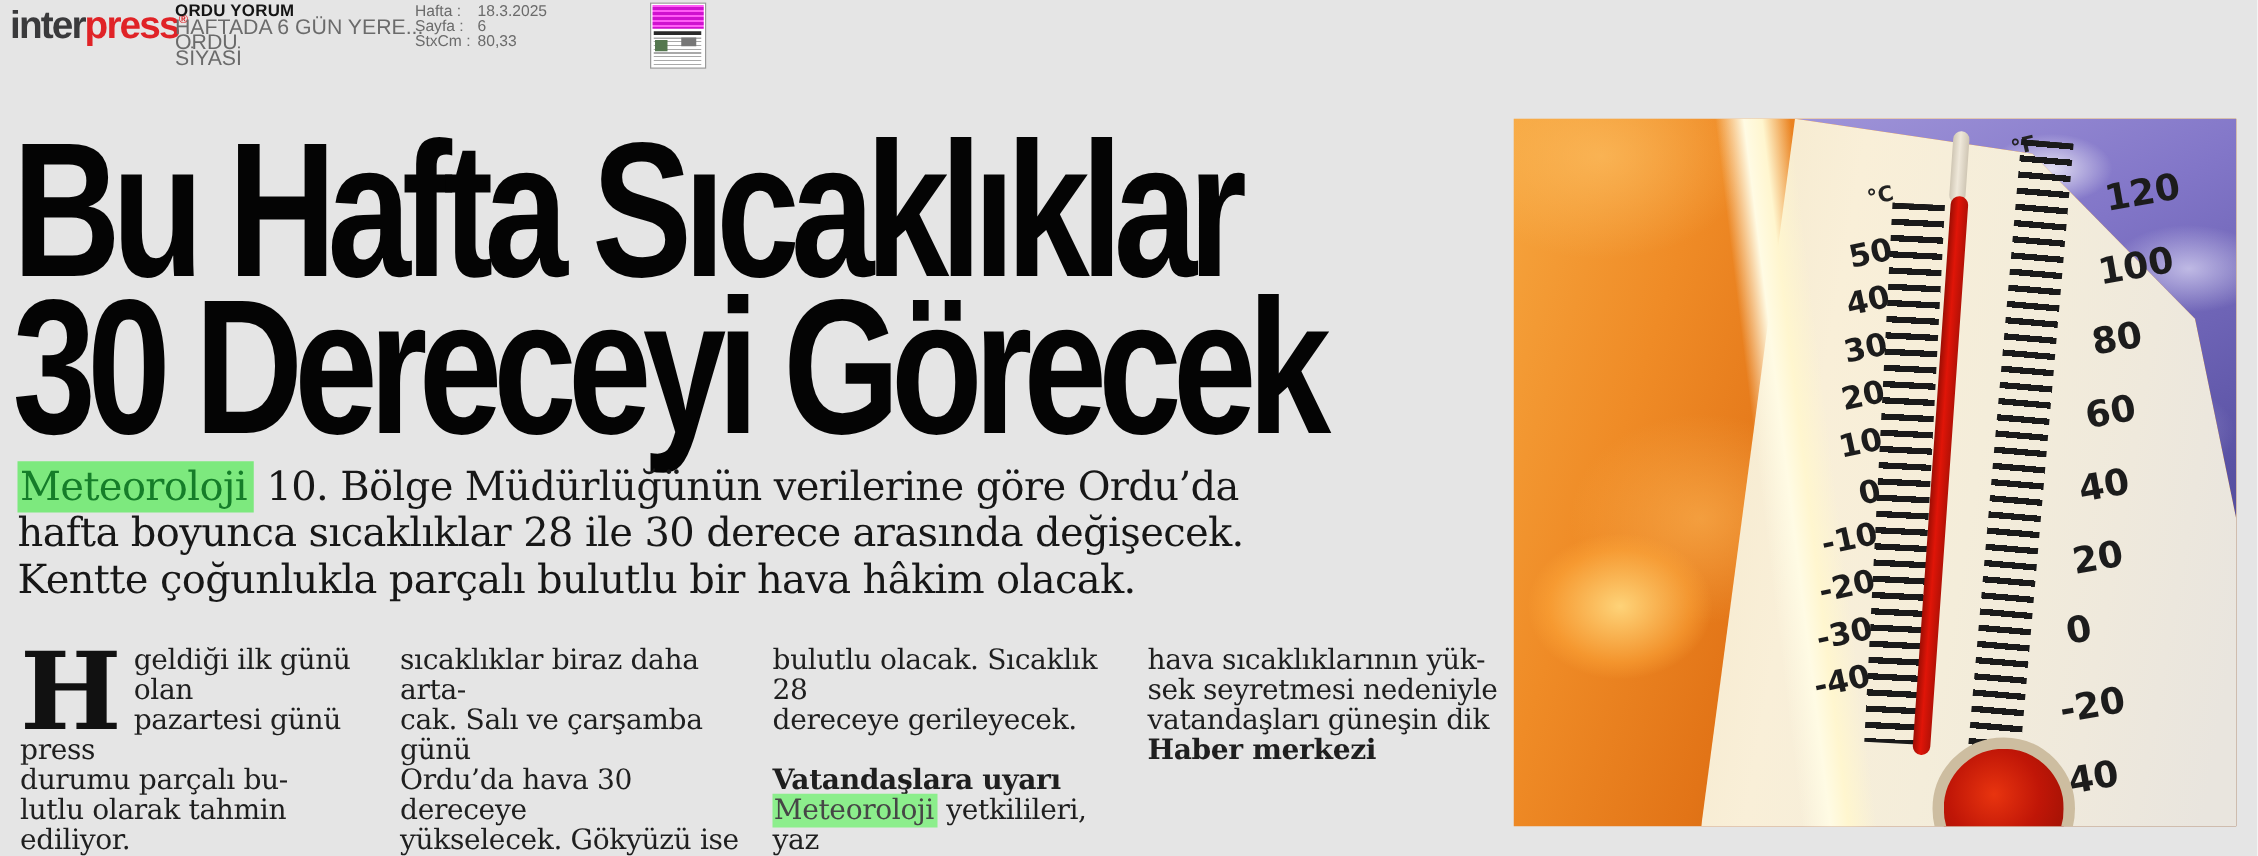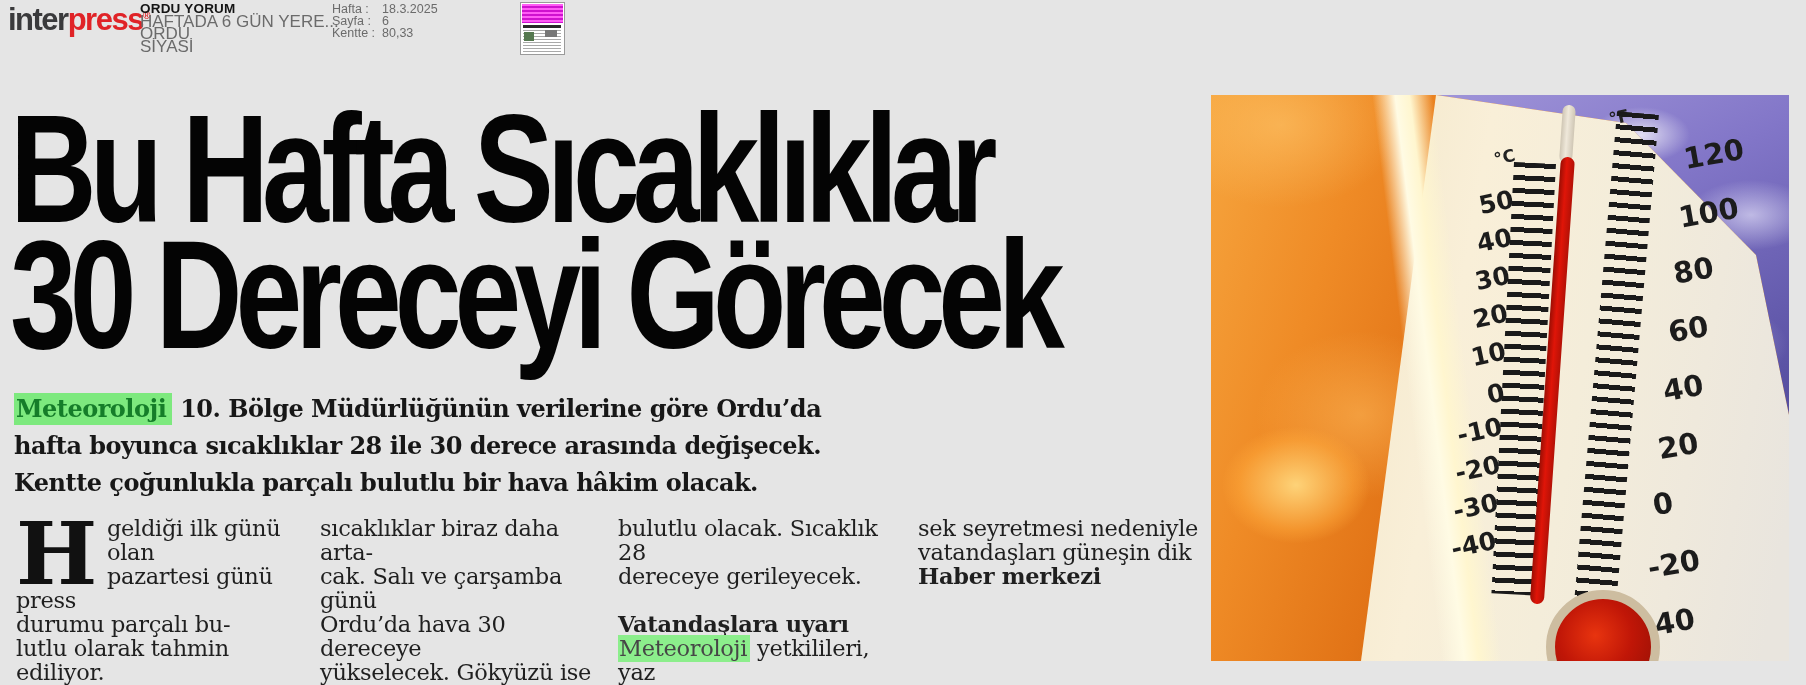--- a/index.html
+++ b/index.html
@@ -30,22 +30,22 @@
   .thumb .img2{position:absolute;left:24px;top:27px;width:12px;height:7px;background:#777;}
 
   
   .hline{left:10px;color:#040404;font-weight:bold;font-size:120px;letter-spacing:-7px;
          white-space:nowrap;transform:scaleY(1.28);transform-origin:0 0;
          font-family:"Liberation Sans",sans-serif;}
   .hl1{top:80px;}
   .hl2{top:206px;}
 
   
-  .subhead{left:14px;top:390px;width:1160px;font-family:"DejaVu Serif",serif;
-           font-weight:bold;font-size:24px;line-height:37px;color:#171717;letter-spacing:-.5px;}
+  .subhead{left:14px;top:371px;width:1160px;font-family:"DejaVu Serif",serif;
+           font-weight:normal;font-size:32px;line-height:37px;color:#171717;letter-spacing:-.5px;}
   .hl-green{background:#7de97e;color:#157d29;padding:1px 6px 2px 2px;}
 
   
   .col{top:516px;width:292px;font-family:"DejaVu Serif",serif;font-size:22.5px;
        line-height:24px;color:#1f1f1f;letter-spacing:-.3px;}
   .c1{left:16px;}.c2{left:320px;}.c3{left:618px;}.c4{left:918px;}
   .dropcap{float:left;font-weight:bold;font-size:86px;line-height:68px;margin:4px 10px 0 0;color:#111;}
   .bodyhead{font-weight:bold;margin-top:24px;}
   .hl-green2{background:#8cee8c;color:#464646;padding:0 3px 1px 1px;}
   .byline{font-weight:bold;}
@@ -102,21 +102,21 @@
   <div class="abs pub">
     <div class="name">ORDU YORUM</div>
     <div class="sub">HAFTADA 6 GÜN YERE...</div>
     <div class="sub">ORDU</div>
     <div class="sub">SİYASİ</div>
   </div>
 
   <div class="abs meta">
     <div class="row"><span class="lbl">Hafta :</span><span>18.3.2025</span></div>
     <div class="row"><span class="lbl">Sayfa :</span><span>6</span></div>
-    <div class="row"><span class="lbl">Kentte :</span><span>80,33</span></div>
+    <div class="row"><span class="lbl">StxCm :</span><span>80,33</span></div>
   </div>
 
   <div class="abs thumb" title="clipping page thumbnail">
     <div class="hl"></div>
     <div class="head"></div>
     <div class="txt"></div>
     <div class="img"></div>
     <div class="img2"></div>
   </div>
 
@@ -155,20 +155,21 @@
         <div>bulutlu olacak. Sıcaklık 28</div>
         <div>dereceye gerileyecek.</div>
       </div>
     <div class="bodyhead">Vatandaşlara uyarı</div>
     <div><span class="hl-green2">Meteoroloji</span><span> yetkilileri, yaz</span></div>
     <div>mevsiminin son günlerinde</div>
   </div>
 
   <div class="abs col c4">
     <div>
+        <div>hava sıcaklıklarının yük-</div>
         <div>sek seyretmesi nedeniyle</div>
         <div>vatandaşları güneşin dik</div>
       </div>
     <div class="byline">Haber merkezi</div>
   </div>
 
   <div class="abs photo">
     <div class="skyp"></div>
     <div class="plate"></div>
     <div class="plate-glow"></div>

